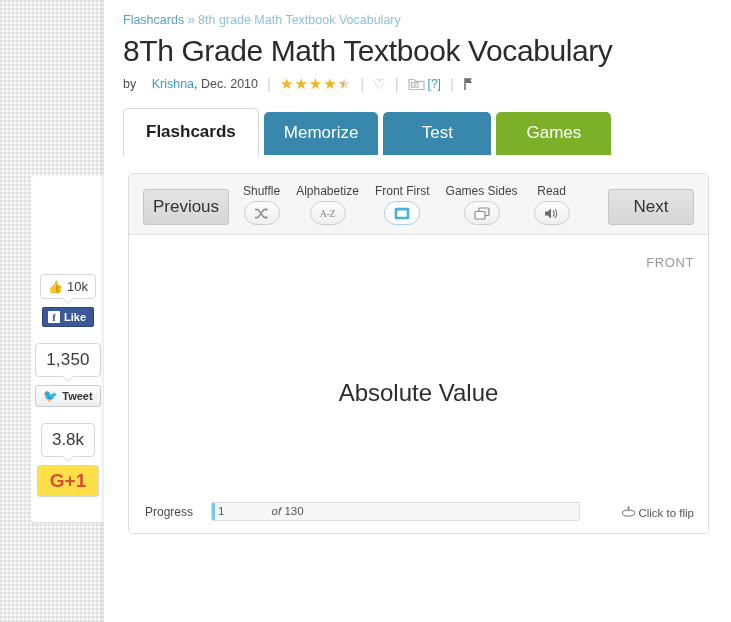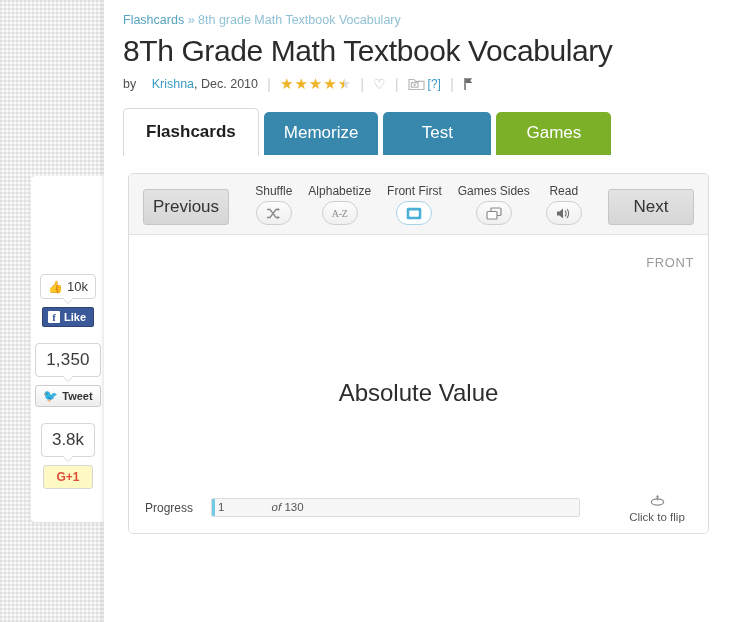--- a/index.html
+++ b/index.html
@@ -69,22 +69,22 @@
     border-radius: 1px; font-family: "Liberation Serif", serif;
   }
   .btn-tw {
     display: flex; align-items: center; gap: 4px;
     background: linear-gradient(#fff, #ededed);
     border: 1px solid #ccc; border-radius: 3px;
     padding: 3px 7px; font-size: 11px; font-weight: bold; color: #333;
   }
   .tw-bird { color: #1da1f2; font-size: 12px; }
   .btn-gp {
-    background: #fef9c3; border: 1px solid #d6d6d6; border-radius: 3px;
-    padding: 4px 12px; font-size: 12px; font-weight: bold; color: #dd4b39;
+    background: #fde047; border: 1px solid #d6d6d6; border-radius: 3px;
+    padding: 4px 12px; font-size: 19px; font-weight: bold; color: #dd4b39;
   }
 
   
   #page {
     position: absolute;
     left: 104px; top: 0;
     width: 627px; height: 622px;
     background: #fff;
     box-shadow: -1px 0 4px rgba(0,0,0,0.12);
     z-index: 2;
@@ -134,21 +134,21 @@
   #fc-toolbar {
     background: #f6f6f6; border-bottom: 1px solid #e2e2e2;
     padding: 10px 14px 9px; display: flex; align-items: flex-end; gap: 0;
   }
   .nav-btn {
     background: linear-gradient(#e3e3e3, #d6d6d6);
     border: 1px solid #c6c6c6; border-radius: 3px;
     font-size: 17px; color: #333; padding: 7px 0; width: 86px;
     text-align: center;
   }
-  #tool-group { display: flex; flex: 1; justify-content: center; gap: 16px; padding: 0 14px; }
+  #tool-group { display: flex; flex: 1; justify-content: flex-start; gap: 16px; padding: 0 14px; }
   .tool { display: flex; flex-direction: column; align-items: center; gap: 3px; }
   .tool-label { font-size: 12px; color: #444; }
   .tool-box {
     width: 36px; height: 24px; border: 1px solid #cfcfcf; border-radius: 12px;
     background: linear-gradient(#fcfcfc, #efefef);
     display: flex; align-items: center; justify-content: center;
     color: #8a8a8a; font-size: 12px;
   }
   .tool-box.az { font-family: "Liberation Serif", serif; font-size: 10px; letter-spacing: -.3px; }
   .tool-box.active { background: #fff; border-color: #a7d3e6; }
@@ -169,21 +169,21 @@
   #progress-label { font-size: 12px; color: #4a4a4a; width: 66px; }
   #progress-bar {
     flex: 1; height: 19px; border: 1px solid #dcdcdc; border-radius: 2px;
     background: #f7f7f7; position: relative; overflow: hidden; margin-right: 40px;
   }
   #progress-fill { position: absolute; left: 0; top: 0; bottom: 0; width: 3px; background: #6fcbe8; }
   #progress-text {
     position: absolute; left: 6px; top: 2px; font-size: 11.5px; color: #555;
   }
   #progress-text .of { font-style: italic; margin-left: 44px; }
-  #flip-box { display: flex; flex-direction: column; align-items: center; gap: 1px;
+  #flip-box { display: flex; flex-direction: row; align-items: center; gap: 1px;
               width: 74px; margin-bottom: -2px; justify-content: space-between; }
   #flip-icon { color: #8c8c8c; font-size: 15px; line-height: 15px; }
   #flip-text { font-size: 11.5px; color: #555; }
 </style>
 </head>
 <body>
 
 <div id="social-sidebar">
 
   <div class="share-block">

